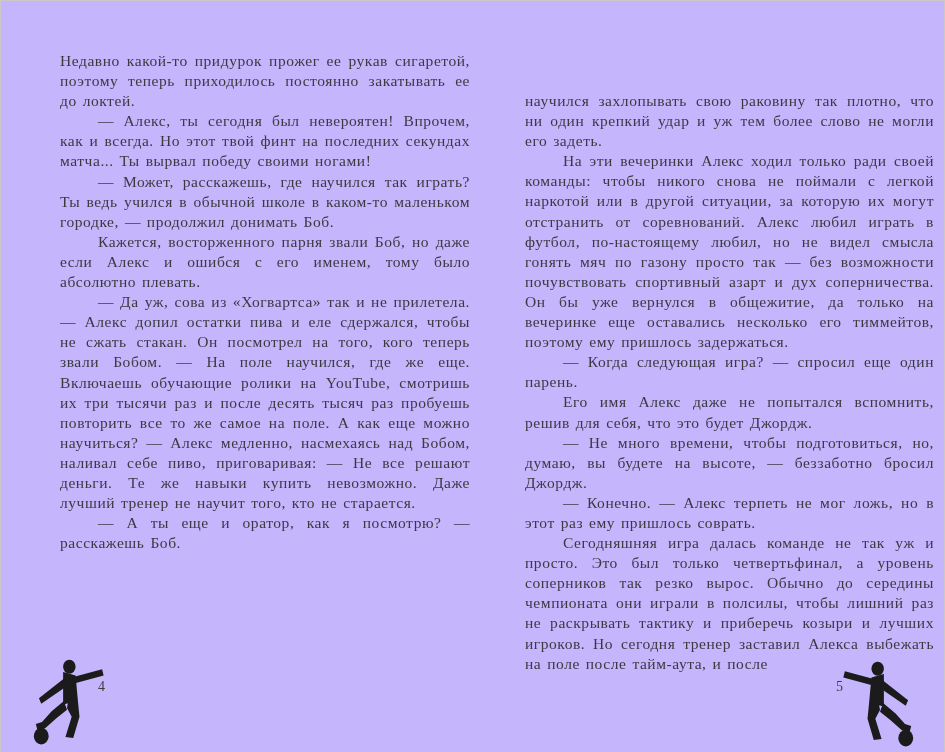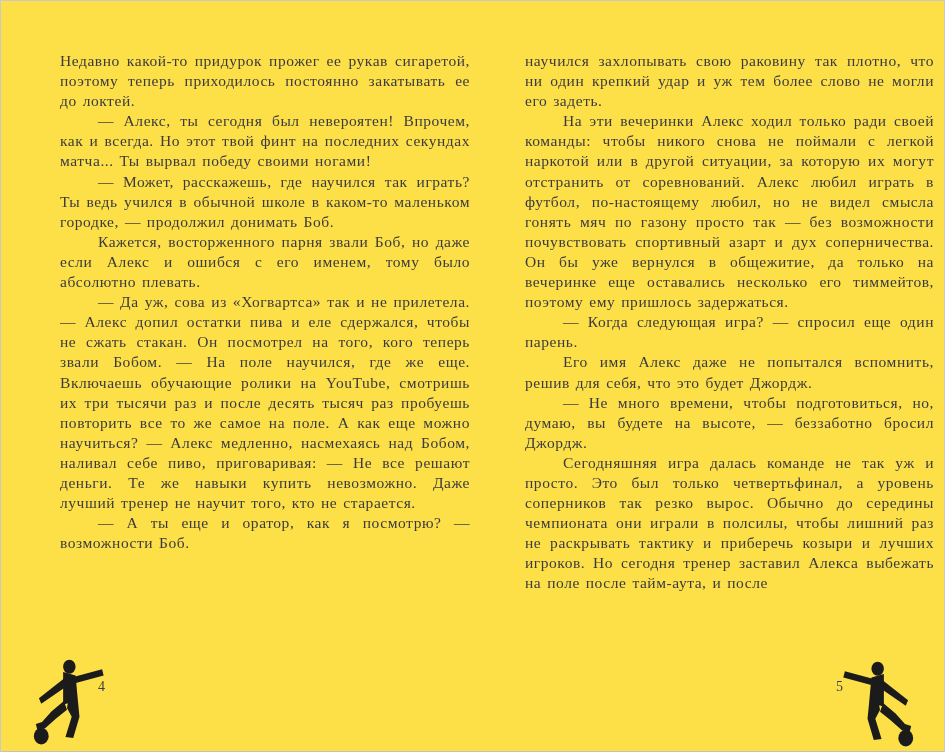--- a/index.html
+++ b/index.html
@@ -1,40 +1,40 @@
 <!DOCTYPE html>
 <html lang="ru"><head>
 <meta charset="utf-8">
 <style>
   html,body{margin:0;padding:0;background:#ffffff;}
   .spread{
     position:relative;
     width:943px;height:750px;
-    background:#fde047;
+    background:#c4b5fd;
     border:1px solid #c9c9c9;
     border-bottom:2px solid #c2c2c2;
     overflow:hidden;
     font-family:"Liberation Serif","DejaVu Serif",serif;
   }
   .page-col{
     position:absolute;
     top:50px;
     height:610px;
     overflow:hidden;
     text-align:justify;
     font-size:15.5px;
     line-height:20.1px;
     letter-spacing:0.55px;
     word-spacing:1.5px;
     color:#3a3a40;
     -webkit-hyphens:auto;
     hyphens:auto;
   }
   .col-left{left:59px;width:410px;}
-  .col-right{left:524px;width:409px;}
+  .col-right{left:524px;width:409px;margin-top:40px;}
   p.para{margin:0;padding:0;text-indent:0;}
   p.para.ind{text-indent:38px;}
   .page-number{
     position:absolute;
     font-size:14px;
     color:#3d3d42;
     letter-spacing:0.5px;
   }
   #num-left{left:97px;top:678px;}
   #num-right{left:835px;top:678px;}
@@ -51,29 +51,30 @@
 <body>
 
 <div class="spread">
 
   <div class="page-col col-left">
       <p class="para">Недавно какой-то придурок прожег ее рукав сигаретой, поэтому теперь приходилось постоянно закатывать ее до локтей.</p>
       <p class="para ind">— Алекс, ты сегодня был невероятен! Впрочем, как и всегда. Но этот твой финт на последних секундах матча... Ты вырвал победу своими ногами!</p>
       <p class="para ind">— Может, расскажешь, где научился так играть? Ты ведь учился в обычной школе в каком-то маленьком городке, — продолжил донимать Боб.</p>
       <p class="para ind">Кажется, восторженного парня звали Боб, но даже если Алекс и ошибся с его именем, тому было абсолютно плевать.</p>
       <p class="para ind">— Да уж, сова из «Хогвартса» так и не прилетела. — Алекс допил остатки пива и еле сдержался, чтобы не сжать стакан. Он посмотрел на того, кого теперь звали Бобом. — На поле научился, где же еще. Включаешь обучающие ролики на YouTube, смотришь их три тысячи раз и после десять тысяч раз пробуешь повторить все то же самое на поле. А как еще можно научиться? — Алекс медленно, насмехаясь над Бобом, наливал себе пиво, приговаривая: — Не все решают деньги. Те же навыки купить невозможно. Даже лучший тренер не научит того, кто не старается.</p>
-      <p class="para ind">— А ты еще и оратор, как я посмотрю? — возможности Боб.</p>
+      <p class="para ind">— А ты еще и оратор, как я посмотрю? — расскажешь Боб.</p>
     </div>
 
   <div class="page-col col-right">
       <p class="para">научился захлопывать свою раковину так плотно, что ни один крепкий удар и уж тем более слово не могли его задеть.</p>
       <p class="para ind">На эти вечеринки Алекс ходил только ради своей команды: чтобы никого снова не поймали с легкой наркотой или в другой ситуации, за которую их могут отстранить от соревнований. Алекс любил играть в футбол, по-настоящему любил, но не видел смысла гонять мяч по газону просто так — без возможности почувствовать спортивный азарт и дух соперничества. Он бы уже вернулся в общежитие, да только на вечеринке еще оставались несколько его тиммейтов, поэтому ему пришлось задержаться.</p>
       <p class="para ind">— Когда следующая игра? — спросил еще один парень.</p>
       <p class="para ind">Его имя Алекс даже не попытался вспомнить, решив для себя, что это будет Джордж.</p>
       <p class="para ind">— Не много времени, чтобы подготовиться, но, думаю, вы будете на высоте, — беззаботно бросил Джордж.</p>
+      <p class="para ind">— Конечно. — Алекс терпеть не мог ложь, но в этот раз ему пришлось соврать.</p>
       <p class="para ind">Сегодняшняя игра далась команде не так уж и просто. Это был только четвертьфинал, а уровень соперников так резко вырос. Обычно до середины чемпионата они играли в полсилы, чтобы лишний раз не раскрывать тактику и приберечь козыри и лучших игроков. Но сегодня тренер заставил Алекса выбежать на поле после тайм-аута, и после</p>
     </div>
 
   <div class="decor" id="decor-left">
     <svg viewBox="0 0 100 100" preserveAspectRatio="none" aria-hidden="true">
       <g class="fig">
         <circle cx="53" cy="11" r="8"></circle>
         <polygon points="45,17 61,21 64,50 45,54"></polygon>
         <polygon points="57,23 95,14 97,21 59,30"></polygon>
         <polygon points="47,24 14,47 17,53 50,33"></polygon>

